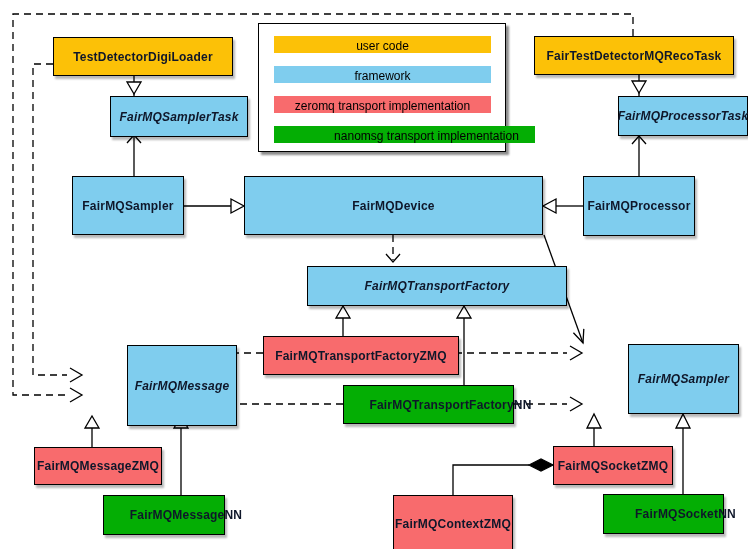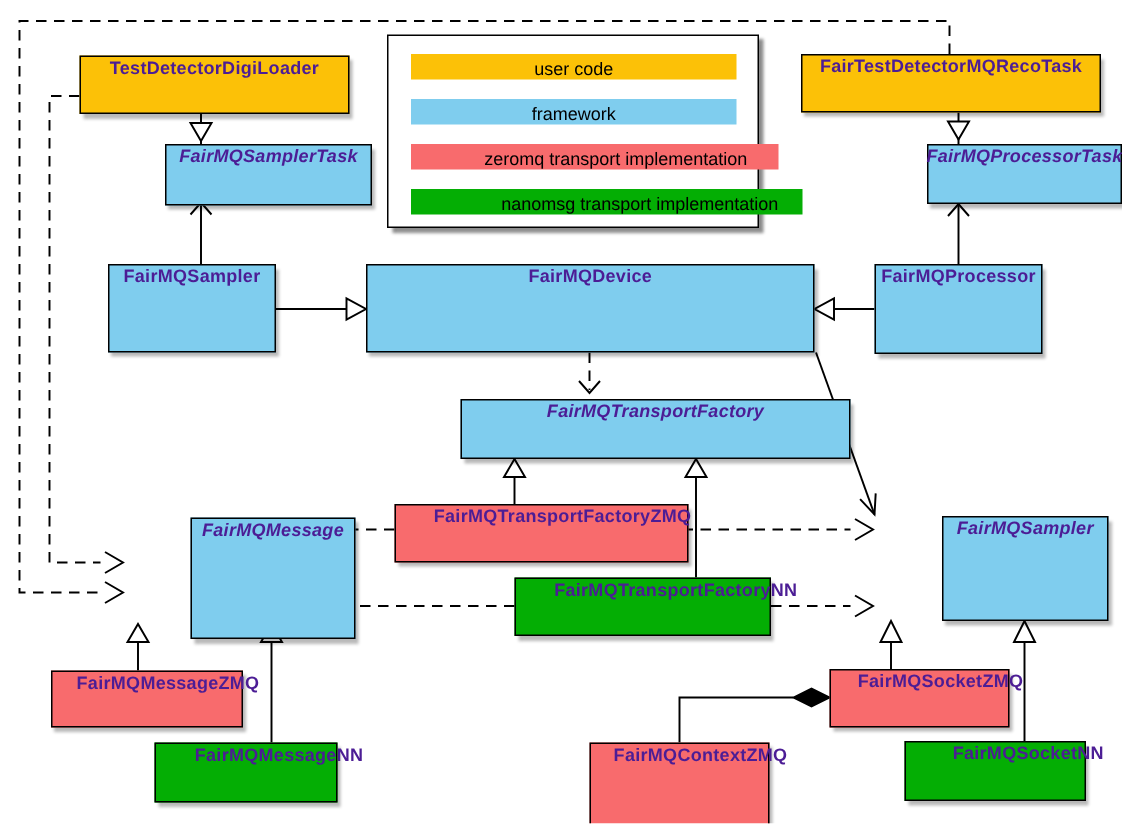--- a/index.html
+++ b/index.html
@@ -1,25 +1,25 @@
 <!DOCTYPE html>
 <html><head>
 <meta charset="utf-8">
 <style>
   html,body{margin:0;padding:0;background:#fff;}
   .canvas{position:relative;width:748px;height:549px;background:#fff;overflow:hidden;
           font-family:"Liberation Sans",sans-serif;}
   svg.wires{position:absolute;left:0;top:0;z-index:1;}
-  .node{position:absolute;z-index:2;display:flex;justify-content:center;
+  .node{position:absolute;z-index:2;display:flex;align-items:center;justify-content:center;
         box-sizing:border-box;border:1.5px solid #000;text-align:center;
-        font-weight:bold;font-size:12px;letter-spacing:.2px;color:#4c1d95;
+        font-weight:bold;font-size:12px;letter-spacing:.2px;color:#0f172a;
         box-shadow:2px 3px 2px rgba(0,0,0,.28);}
   .gold{background:#FCC107;}
   .blue{background:#7FCDEE;}
-  .red{background:#F86B6D;padding-left:28px;}
+  .red{background:#F86B6D;}
   .green{background:#04AE04;padding-left:44px;}
   .abstract{font-style:italic;margin-left:44px;}
   .legend{position:absolute;z-index:2;left:258px;top:23px;width:248px;height:129px;
           background:#fff;border:1.5px solid #000;box-sizing:border-box;
           box-shadow:3px 3px 2px rgba(0,0,0,.45);}
   .legend-item{position:absolute;left:15px;width:217px;height:17px;display:flex;
                align-items:flex-end;justify-content:center;font-size:12px;font-weight:normal;
                color:#000000;}
   .li-0{top:12px;} .li-1{top:42px;} .li-2{top:72px;} .li-3{top:102px;}
 </style>

